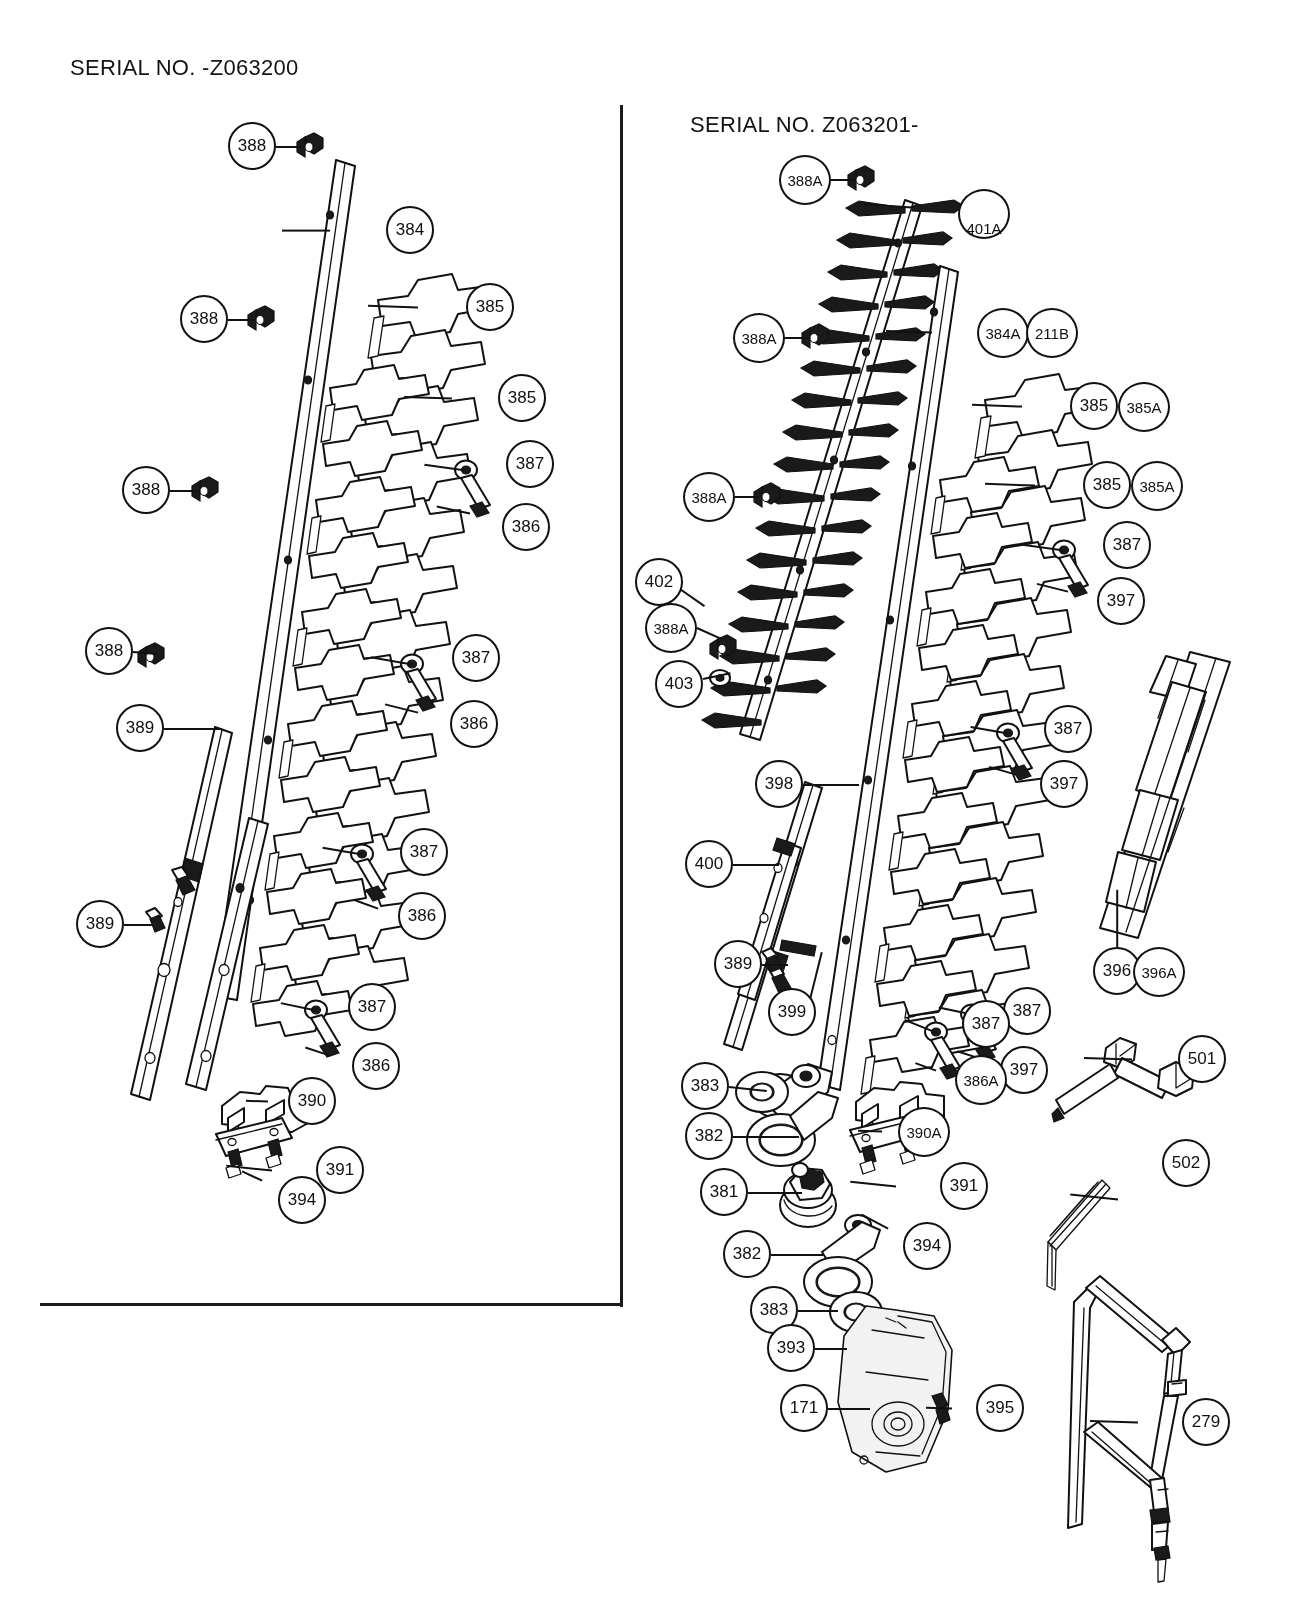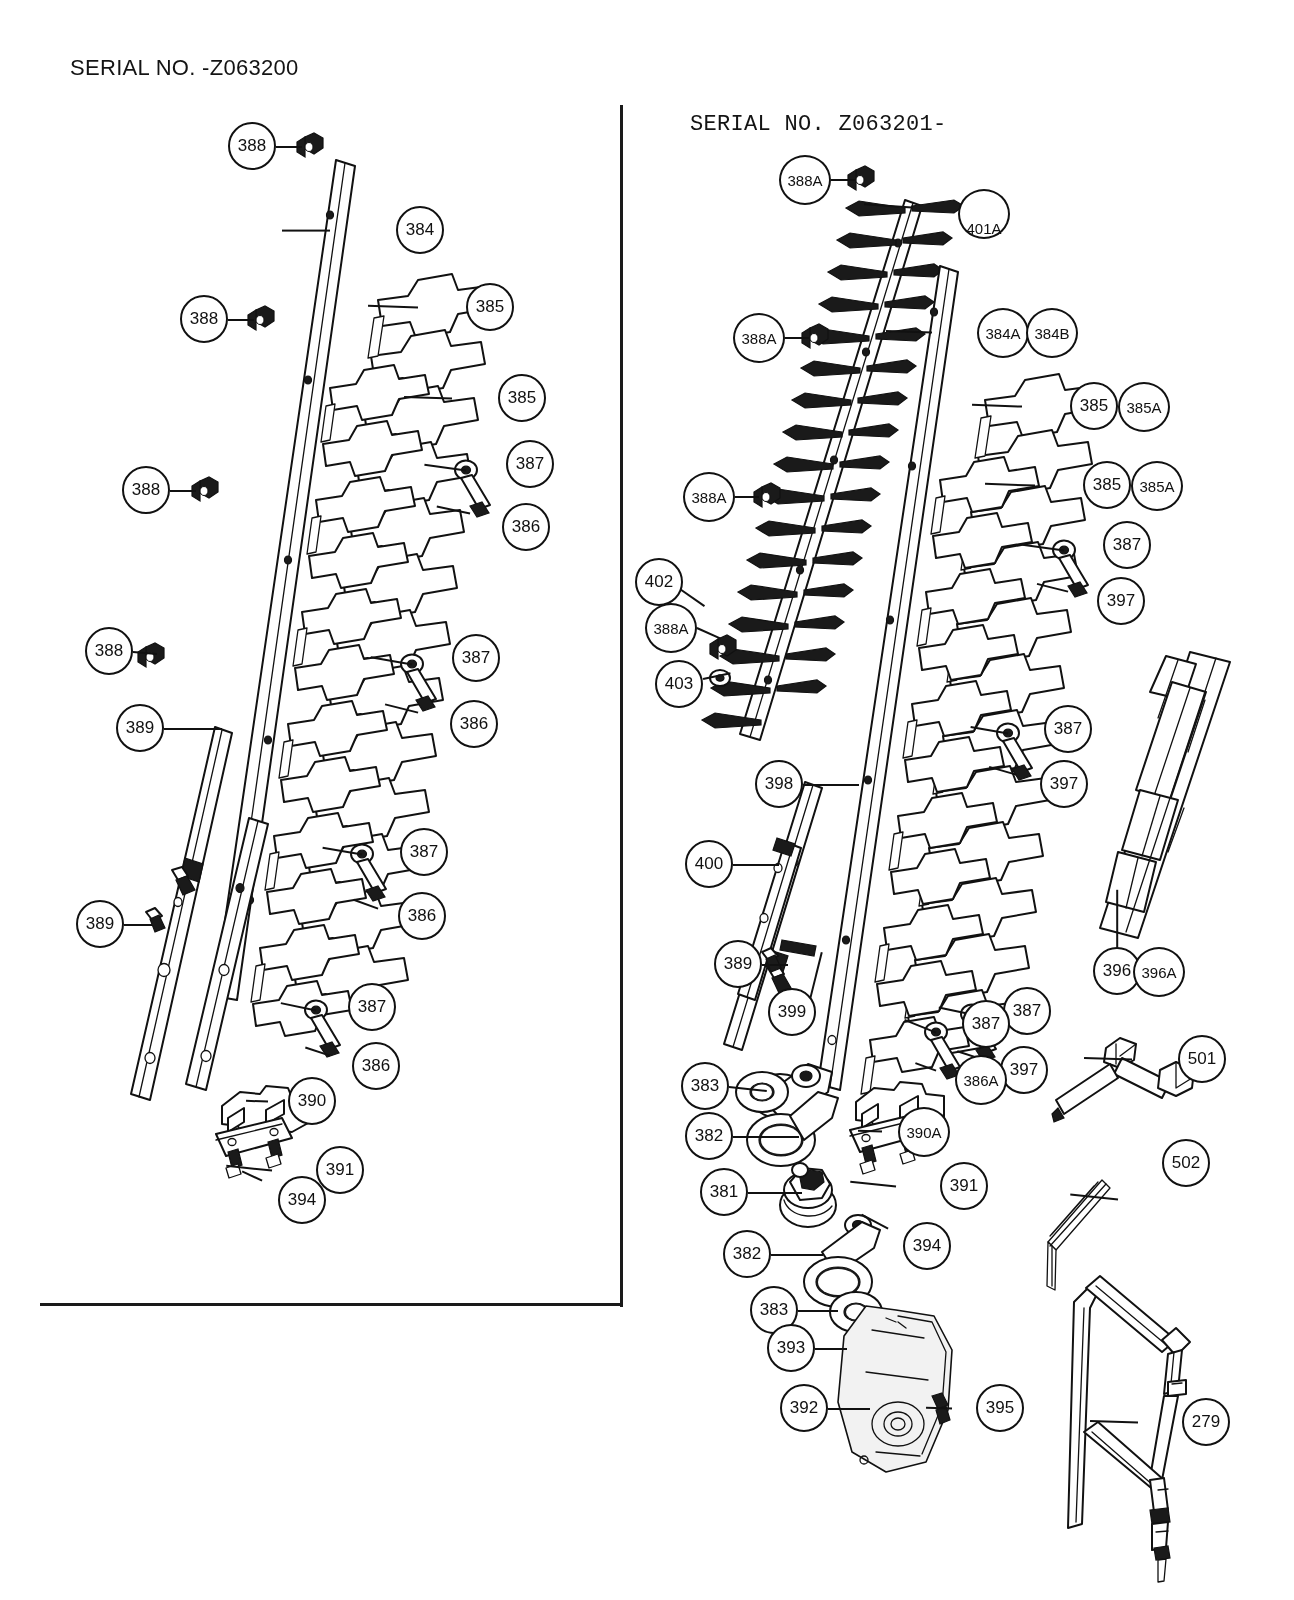--- a/index.html
+++ b/index.html
@@ -489,29 +489,29 @@
       <path class="fd" d="M1154,1548 l14,-2 l2,12 l-14,2 z"></path>
       <path class="fw-thin" d="M1158,1560 l8,-1 l-2,22 l-6,1 z"></path>
       <path class="fn-thin" d="M1158,1490 l10,-1 M1156,1532 l12,-1"></path>
     </g>
   </svg>
 
   <div class="panel-border" style="left:620px;top:105px;width:3px;height:1202px;"></div>
   <div class="panel-border" style="left:40px;top:1303px;width:583px;height:3px;"></div>
 
   <div class="hdr" style="left:70px;top:55px;">SERIAL NO. -Z063200</div>
-  <div class="hdr" style="left:690px;top:112px;font-family:Liberation Mono, monospace;">SERIAL NO. Z063201-</div>
+  <div class="hdr" style="left:690px;top:112px;">SERIAL NO. Z063201-</div>
 
   <div id="callout-layer">
       <div class="lead" style="left: 276px; top: 146px; width: 26px; transform: rotate(0deg);"></div>
       <div class="balloon" style="left: 228px; top: 122px;">
         <span>388</span>
       </div>
       <div class="lead" style="left: 330px; top: 230px; width: 48px; transform: rotate(180deg);"></div>
-      <div class="balloon" style="left: 396px; top: 206px;">
+      <div class="balloon" style="left: 386px; top: 206px;">
         <span>384</span>
       </div>
       <div class="lead" style="left: 418px; top: 307px; width: 50px; transform: rotate(182deg);"></div>
       <div class="balloon" style="left: 466px; top: 283px;">
         <span>385</span>
       </div>
       <div class="lead" style="left: 228px; top: 319px; width: 26px; transform: rotate(0deg);"></div>
       <div class="balloon" style="left: 180px; top: 295px;">
         <span>388</span>
       </div>
@@ -589,21 +589,21 @@
       </div>
       <div class="lead" style="left: 785px; top: 337px; width: 24px; transform: rotate(0deg);"></div>
       <div class="balloon wide" style="left: 733px; top: 313px;">
         <span>388A</span>
       </div>
       <div class="lead" style="left: 932px; top: 332px; width: 46px; transform: rotate(182deg);"></div>
       <div class="balloon wide" style="left: 977px; top: 308px;">
         <span>384A</span>
       </div>
       <div class="balloon wide" style="left: 1026px; top: 308px;">
-        <span>384B</span>
+        <span>211B</span>
       </div>
       <div class="lead" style="left: 1022px; top: 406px; width: 50px; transform: rotate(182deg);"></div>
       <div class="balloon" style="left: 1070px; top: 382px;">
         <span>385</span>
       </div>
       <div class="balloon wide" style="left: 1118px; top: 382px;">
         <span>385A</span>
       </div>
       <div class="lead" style="left: 735px; top: 496px; width: 24px; transform: rotate(0deg);"></div>
       <div class="balloon wide" style="left: 683px; top: 472px;">
@@ -707,21 +707,21 @@
       <div class="lead" style="left: 798px; top: 1310px; width: 40px; transform: rotate(0deg);"></div>
       <div class="balloon" style="left: 750px; top: 1286px;">
         <span>383</span>
       </div>
       <div class="lead" style="left: 815px; top: 1348px; width: 32px; transform: rotate(0deg);"></div>
       <div class="balloon" style="left: 767px; top: 1324px;">
         <span>393</span>
       </div>
       <div class="lead" style="left: 828px; top: 1408px; width: 42px; transform: rotate(0deg);"></div>
       <div class="balloon" style="left: 780px; top: 1384px;">
-        <span>392</span>
+        <span>171</span>
       </div>
       <div class="lead" style="left: 952px; top: 1408px; width: 26px; transform: rotate(182deg);"></div>
       <div class="balloon" style="left: 976px; top: 1384px;">
         <span>395</span>
       </div>
       <div class="lead" style="left: 1117px; top: 947px; width: 58px; transform: rotate(-90deg);"></div>
       <div class="balloon" style="left: 1093px; top: 947px;">
         <span>396</span>
       </div>
       <div class="balloon wide" style="left: 1133px; top: 947px;">

